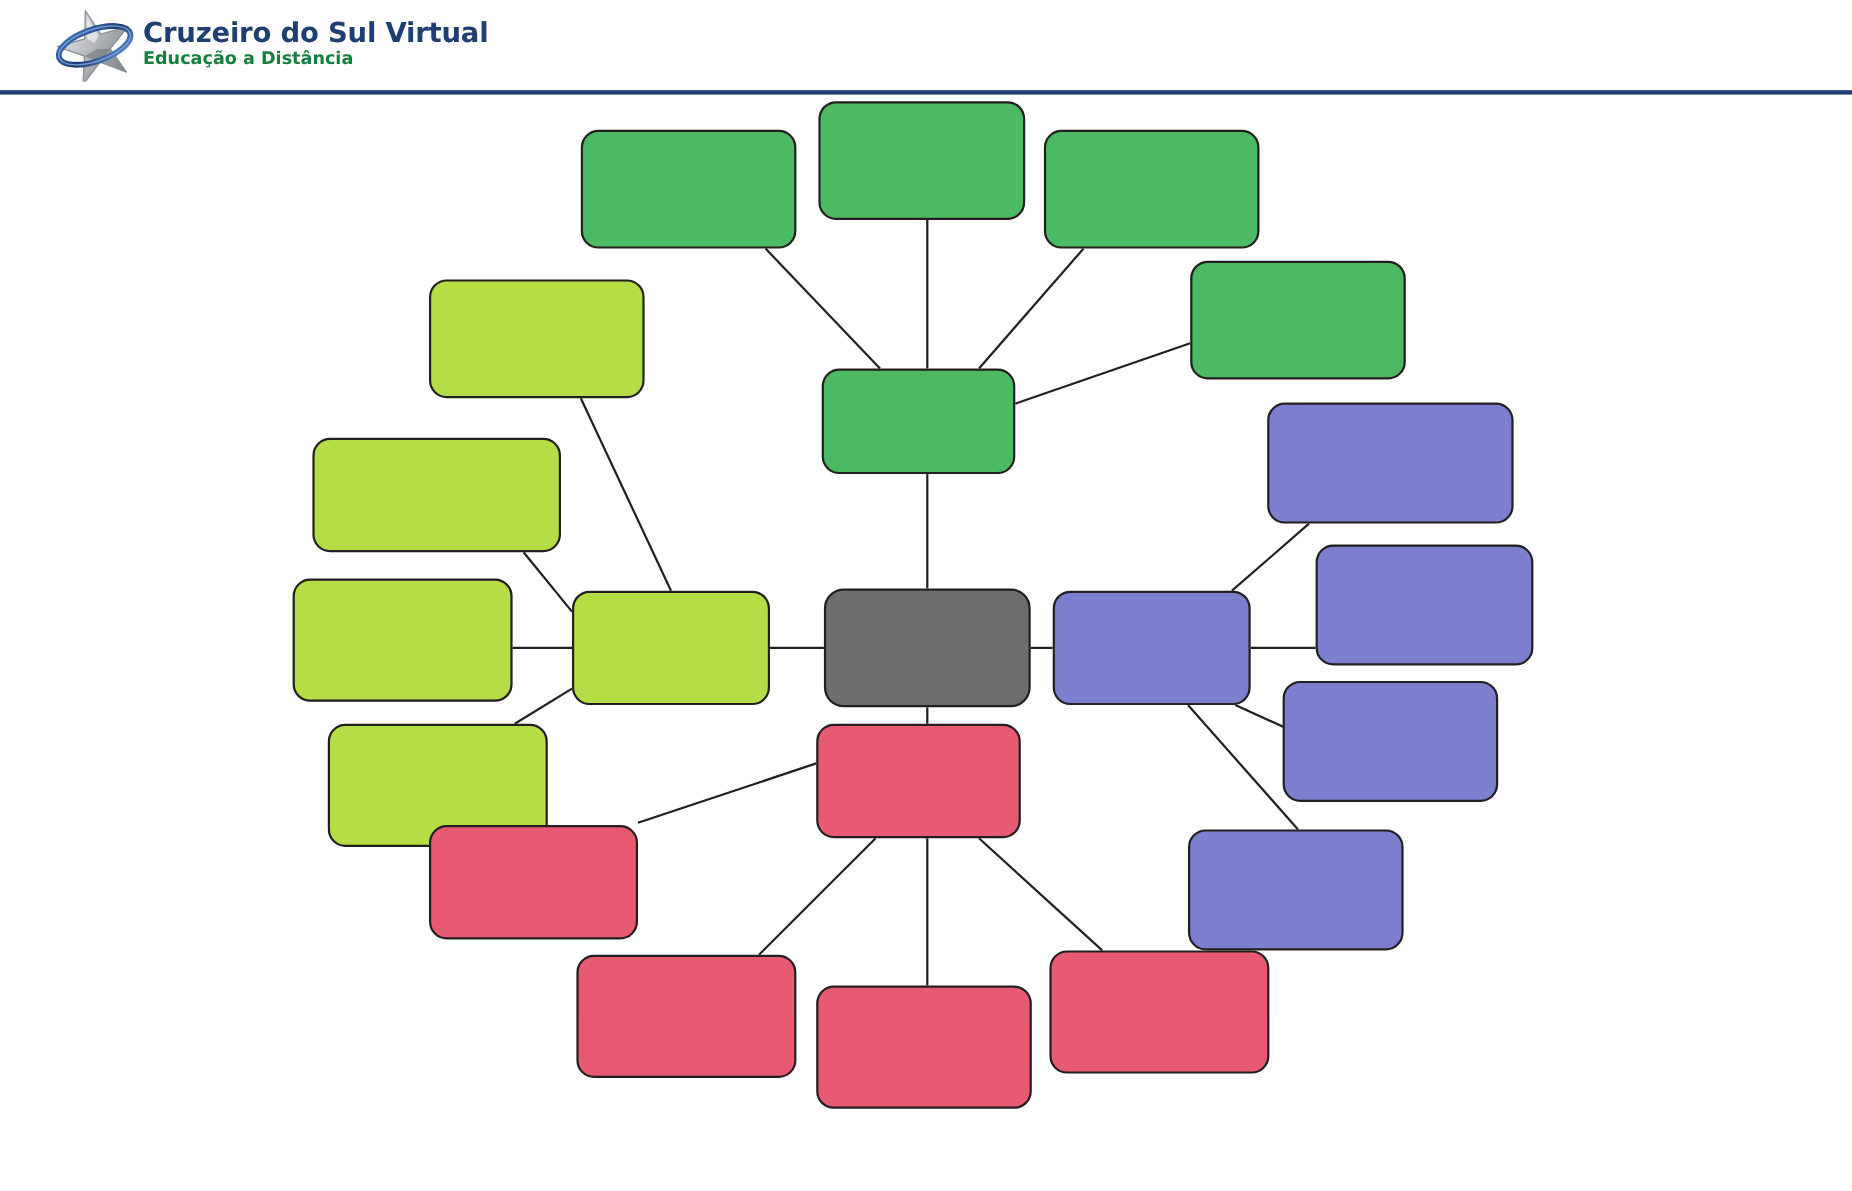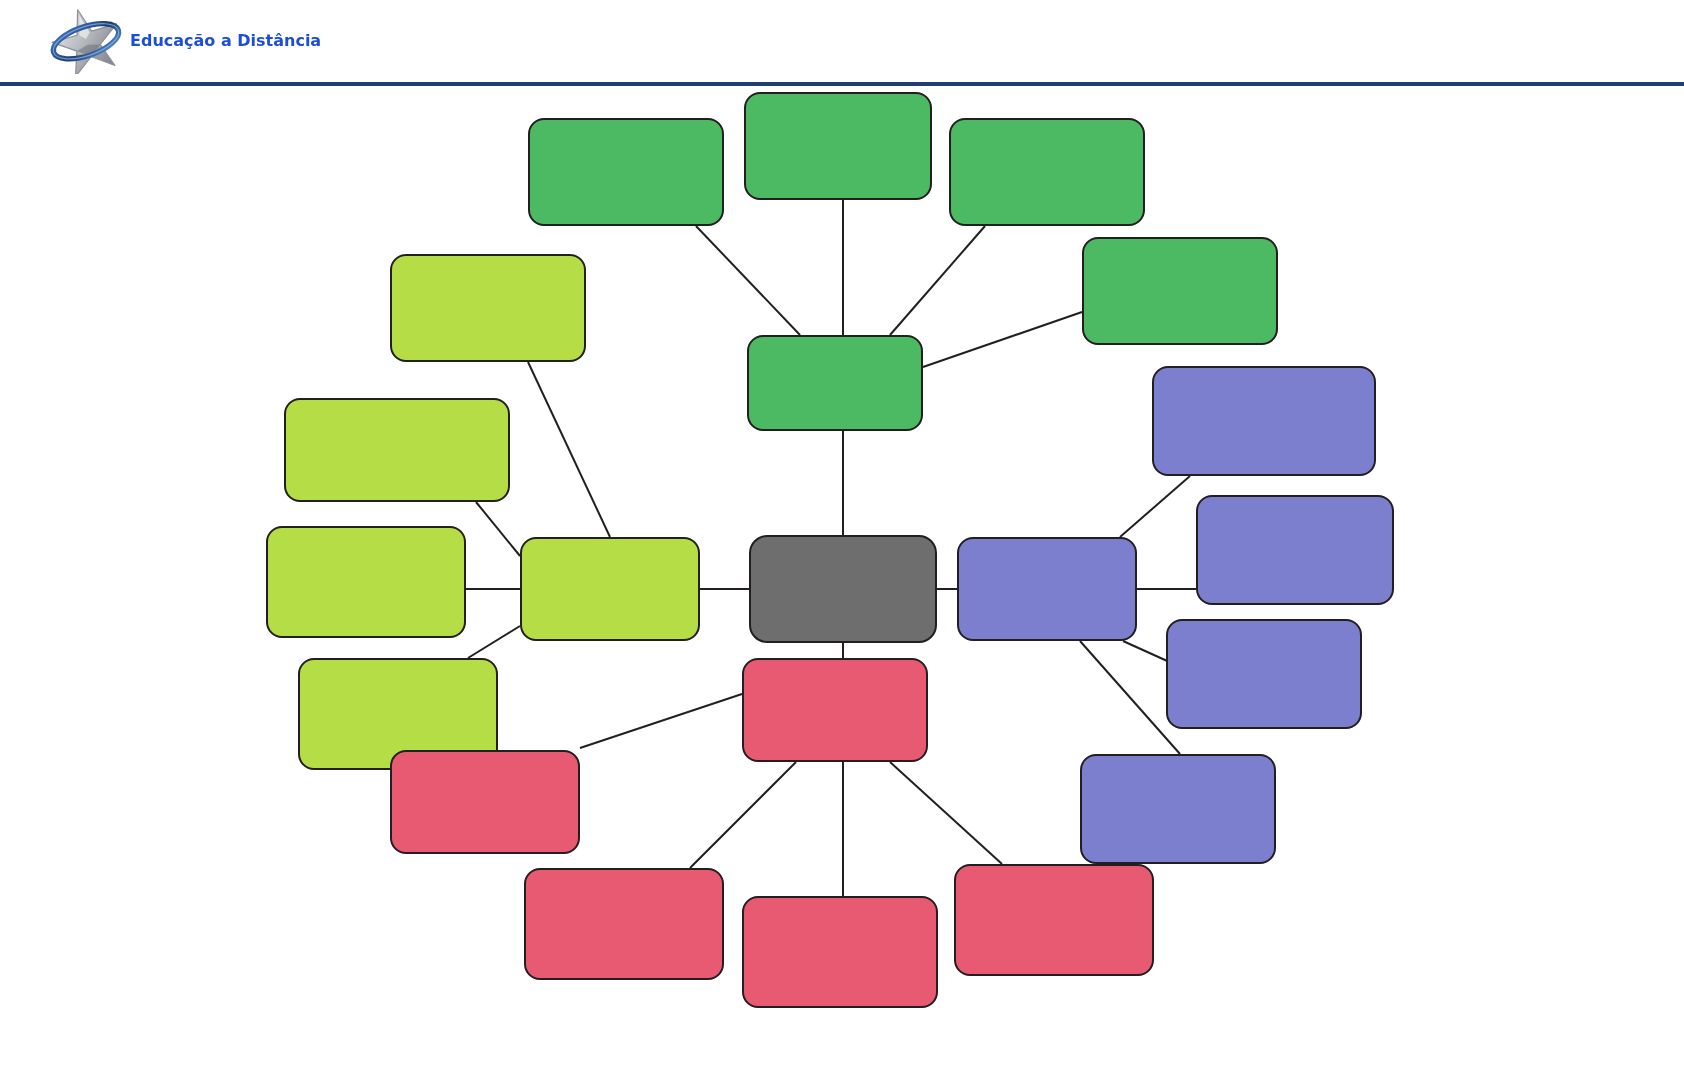--- a/index.html
+++ b/index.html
@@ -48,21 +48,21 @@
     font-size: 25px;
     font-weight: bold;
     color: #1f3f72;
     letter-spacing: -0.2px;
     white-space: nowrap;
   }
   #logo-sub {
     font-family: "DejaVu Sans", sans-serif;
     font-size: 16px;
     font-weight: bold;
-    color: #1d4ed8;
+    color: #15803d;
     margin-top: 3px;
     white-space: nowrap;
   }
 
   
   #canvas {
     position: absolute;
     left: 0; top: 86px;
     width: 1684px;
     height: 997px;
@@ -104,20 +104,21 @@
         </defs>
         <g transform="rotate(-16 50 46)">
           <path d="M50 6 L60 38 L94 38 L66 58 L77 90 L50 70 L23 90 L34 58 L6 38 L40 38 Z" fill="url(#gSilver)" stroke="#8b9097" stroke-width="1.6" stroke-linejoin="round"></path>
           <path d="M50 14 L57 39 L50 46 L43 39 Z" fill="#ffffff" opacity="0.55"></path>
           <path d="M50 70 L34 58 L50 54 L66 58 Z" fill="#5d646c" opacity="0.45"></path>
         </g>
         <ellipse cx="50" cy="49" rx="45" ry="19" transform="rotate(-19 50 49)" fill="none" stroke="url(#gBlue)" stroke-width="7"></ellipse>
         <ellipse cx="50" cy="49" rx="45" ry="19" transform="rotate(-19 50 49)" fill="none" stroke="#8fb6e6" stroke-width="1.6" opacity="0.75"></ellipse>
       </svg>
       <div id="logo-text">
+        <div id="logo-title">Cruzeiro do Sul Virtual</div>
         <div id="logo-sub">Educação a Distância</div>
       </div>
     </div>
   </div>
   <div id="header-rule"></div>
 
   <div id="canvas">
     <svg id="edge-layer" viewBox="0 0 1684 997" aria-hidden="true">
         <line x1="843" y1="449" x2="843" y2="345" stroke="#231f20" stroke-width="2"></line>
         <line x1="749" y1="503" x2="700" y2="503" stroke="#231f20" stroke-width="2"></line>

